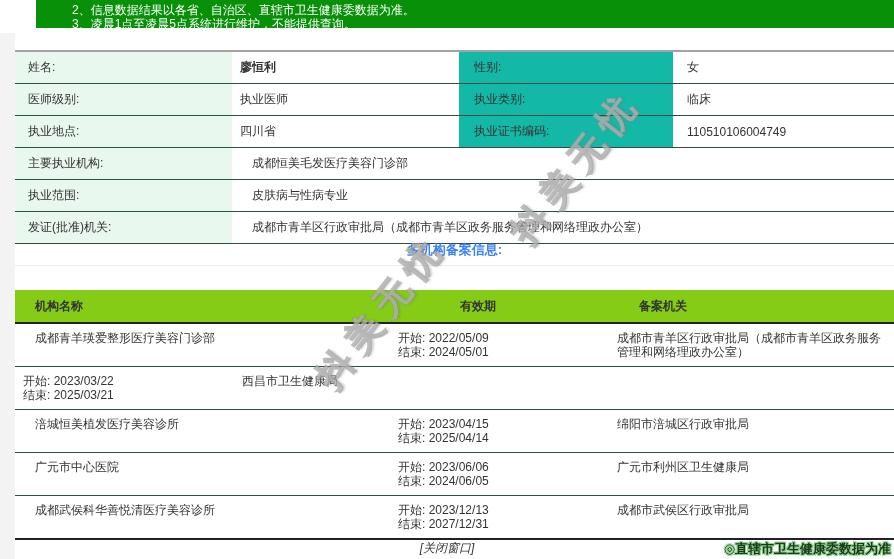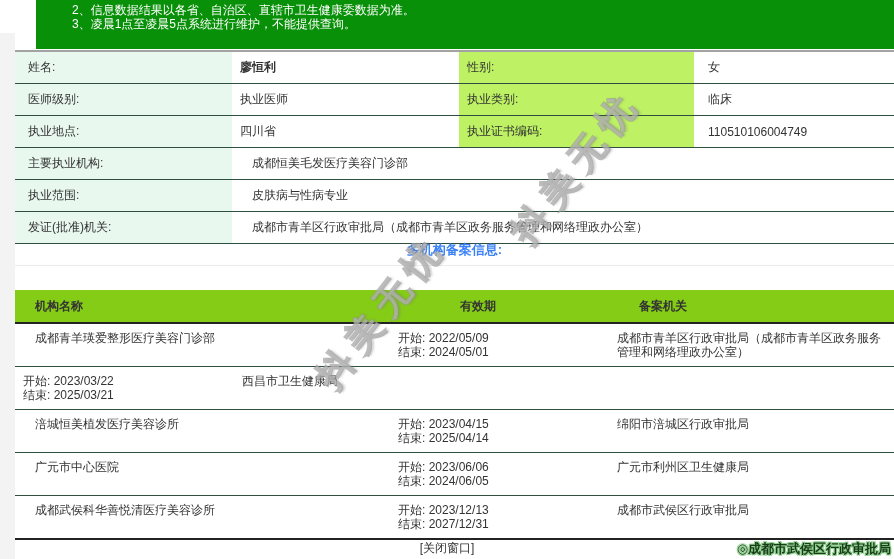--- a/index.html
+++ b/index.html
@@ -4,33 +4,33 @@
 <style>
   html,body{margin:0;padding:0;}
   body{
     width:894px;height:559px;position:relative;overflow:hidden;
     background:#ffffff;
     font-family:"Liberation Sans","DejaVu Sans",sans-serif;
     font-size:12px;color:#333;
   }
   
   .banner{
-    position:absolute;left:36px;top:0;width:858px;height:49px;
+    position:absolute;left:36px;top:0;width:858px;height:28px;
     background:#089008;color:#fff;box-sizing:border-box;padding-top:3px;
   }
   .banner .bline{padding-left:36px;line-height:14px;font-size:12px;}
   
   .left-strip{position:absolute;left:0;top:33px;width:15px;height:526px;background:#f3f3f3;}
   
   .table1{position:absolute;left:15px;top:50px;width:879px;border-top:2px solid #a3a3a3;}
   .t1row{display:flex;height:31px;border-bottom:1px solid #2e4f3e;}
   .t1row .cell{display:flex;align-items:center;box-sizing:border-box;overflow:hidden;white-space:nowrap;}
   .c-lab1{width:217px;background:#e9f8ef;padding-left:13px;}
   .c-val1{width:227px;padding-left:8px;}
-  .c-lab2{width:235px;background:#bef264;padding-left:8px;}
+  .c-lab2{width:214px;background:#14b8a6;padding-left:15px;}
   .c-val2{flex:1;padding-left:14px;}
   .c-valfull{flex:1;padding-left:20px;}
   .bold{font-weight:bold;}
   
   .section-title{
     position:absolute;top:241px;left:15px;width:879px;text-align:center;
     font-weight:bold;font-size:13px;color:#3b82f6;
   }
   .hr-light{position:absolute;top:265px;left:15px;width:879px;border-top:1px solid #ececec;}
   
@@ -49,21 +49,21 @@
     position:absolute;font-size:36px;font-weight:bold;letter-spacing:10px;white-space:nowrap;
     color:rgba(255,255,255,0.55);
     -webkit-text-stroke:1.5px rgba(145,145,145,0.6);
     text-shadow:2px 2px 2px rgba(120,120,120,0.30);
     transform-origin:left center;transform:rotate(-52deg);
     pointer-events:none;
   }
   .wm1{left:325px;top:360px;}
   .wm2{left:520px;top:215px;}
   
-  .close-link{position:absolute;top:540px;left:0;width:894px;text-align:center;font-size:12px;color:#333;cursor:pointer;}
+  .close-link{position:absolute;top:540px;left:0;width:894px;text-align:center;font-size:12px;color:#333;cursor:pointer;font-style:italic;}
   .credit{
     position:absolute;top:540px;right:3px;font-size:13px;font-weight:bold;color:#183b18;
     text-shadow:-1px -1px 0 #8fd08f,1px -1px 0 #8fd08f,-1px 1px 0 #8fd08f,1px 1px 0 #8fd08f;
   }
 </style>
 </head>
 <body>
 
 <div class="banner">
   <div class="bline">2、信息数据结果以各省、自治区、直辖市卫生健康委数据为准。</div>
@@ -157,13 +157,13 @@
       <div class="dateline">结束: 2027/12/31</div>
     </div>
     <div class="col3">成都市武侯区行政审批局</div>
   </div>
 </div>
 
 <div class="wm wm1">抖美无忧</div>
 <div class="wm wm2">抖美无忧</div>
 
 <div class="close-link">[关闭窗口]</div>
-<div class="credit">◎成都市武侯区行政审批局</div>
+<div class="credit">◎直辖市卫生健康委数据为准</div>
 
 </body></html>

